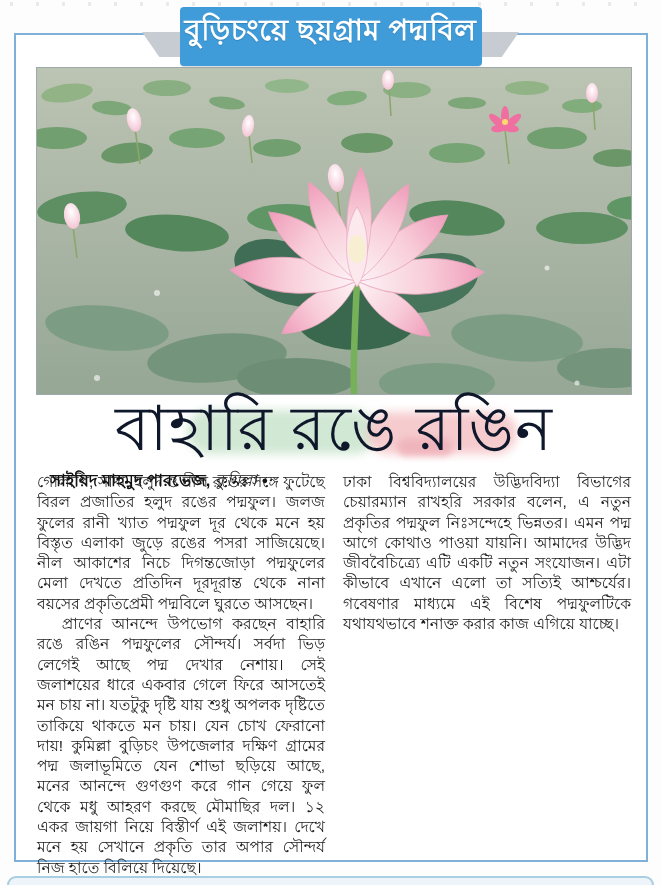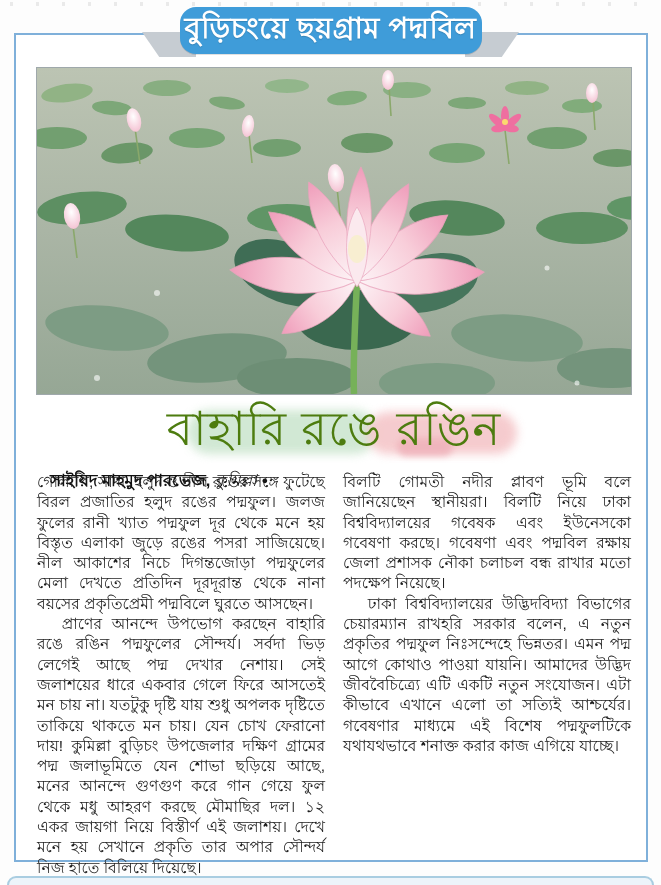--- a/index.html
+++ b/index.html
@@ -21,22 +21,22 @@
     border:2.5px solid #7fb0da; background:#ffffff;
   }
   
   .banner-wing {
     position:absolute; top:32px; width:54px; height:25px; background:#c6ccd2;
   }
   .banner-wing.left  { left:142px; clip-path:polygon(0 0,100% 0,100% 100%,32% 100%); }
   .banner-wing.right { left:465px; clip-path:polygon(0 0,100% 0,68% 100%,0 100%); }
   .banner {
     position:absolute; left:50%; transform:translateX(-50%); top:7px;
-    width:302px; height:47px; background:#3f9cd9; border-radius:16px;
-    display:flex; align-items:flex-end; justify-content:center;
+    width:302px; height:59px; background:#3f9cd9; border-radius:4px;
+    display:flex; align-items:flex-start; justify-content:center;
     box-shadow:0 1px 0 rgba(0,0,0,.12);
   }
   .banner span {
     color:#ffffff; font-size:29px; font-weight:bold; letter-spacing:.5px;
     text-shadow:0 1px 1px rgba(0,0,0,.15); white-space:nowrap;
   }
   
   .photo {
     position:absolute; left:37px; top:68px; width:594px; height:326px;
     outline:1px solid #9fa8ab; overflow:hidden;
@@ -45,21 +45,21 @@
   
   .headline-wrap {
     position:absolute; left:37px; top:398px; width:594px; height:68px;
     display:flex; align-items:center; justify-content:center;
   }
   .wm { position:absolute; border-radius:26px; filter:blur(5px); }
   .wm.green { left:150px; top:12px; width:190px; height:44px; background:#cfe7d2; opacity:.95; }
   .wm.pink  { left:330px; top:14px; width:150px; height:42px; background:#f5c6c9; opacity:.9; }
   .wm.pinkdot { left:360px; top:40px; width:56px; height:18px; background:#efb3bb; border-radius:10px; opacity:.9; filter:blur(3px); }
   .headline {
-    position:relative; color:#4d7c0f; font-size:47px; font-weight:500;
+    position:relative; color:#0f172a; font-size:62px; font-weight:500;
     letter-spacing:1px; white-space:nowrap;
   }
   
   .byline { position:absolute; left:37px; top:468px; width:594px; font-size:16.5px; color:#111; }
   .byline .author { font-weight:bold;margin-left:13px; }
   .byline .loc { font-style:italic; }
   .byline .dot { font-size:11px; vertical-align:2px; }
   .body-cols {
     position:absolute; left:37px; top:472px; width:594px; height:366px;
     display:flex; gap:18px;
@@ -222,20 +222,19 @@
   </div>
 
   <div class="body-cols">
     <div class="col">
 
     <p>গোলাপি, সাদা, হলুদ ও নীল রঙের সঙ্গে ফুটেছে বিরল প্রজাতির হলুদ রঙের পদ্মফুল। জলজ ফুলের রানী খ্যাত পদ্মফুল দূর থেকে মনে হয় বিস্তৃত এলাকা জুড়ে রঙের পসরা সাজিয়েছে। নীল আকাশের নিচে দিগন্তজোড়া পদ্মফুলের মেলা দেখতে প্রতিদিন দূরদূরান্ত থেকে নানা বয়সের প্রকৃতিপ্রেমী পদ্মবিলে ঘুরতে আসছেন।</p>
         <p>প্রাণের আনন্দে উপভোগ করছেন বাহারি রঙে রঙিন পদ্মফুলের সৌন্দর্য। সর্বদা ভিড় লেগেই আছে পদ্ম দেখার নেশায়। সেই জলাশয়ের ধারে একবার গেলে ফিরে আসতেই মন চায় না। যতটুকু দৃষ্টি যায় শুধু অপলক দৃষ্টিতে তাকিয়ে থাকতে মন চায়। যেন চোখ ফেরানো দায়! কুমিল্লা বুড়িচং উপজেলার দক্ষিণ গ্রামের পদ্ম জলাভূমিতে যেন শোভা ছড়িয়ে আছে, মনের আনন্দে গুণগুণ করে গান গেয়ে ফুল থেকে মধু আহরণ করছে মৌমাছির দল। ১২ একর জায়গা নিয়ে বিস্তীর্ণ এই জলাশয়। দেখে মনে হয় সেখানে প্রকৃতি তার অপার সৌন্দর্য নিজ হাতে বিলিয়ে দিয়েছে।</p>
       </div>
     <div class="col">
 
-        <p>বিলটি গোমতী নদীর প্লাবণ ভূমি বলে জানিয়েছেন স্থানীয়রা। বিলটি নিয়ে ঢাকা বিশ্ববিদ্যালয়ের গবেষক এবং ইউনেসকো গবেষণা করছে। গবেষণা এবং পদ্মবিল রক্ষায় জেলা প্রশাসক নৌকা চলাচল বন্ধ রাখার মতো পদক্ষেপ নিয়েছে।</p>
         <p>ঢাকা বিশ্ববিদ্যালয়ের উদ্ভিদবিদ্যা বিভাগের চেয়ারম্যান রাখহরি সরকার বলেন, এ নতুন প্রকৃতির পদ্মফুল নিঃসন্দেহে ভিন্নতর। এমন পদ্ম আগে কোথাও পাওয়া যায়নি। আমাদের উদ্ভিদ জীববৈচিত্র্যে এটি একটি নতুন সংযোজন। এটা কীভাবে এখানে এলো তা সত্যিই আশ্চর্যের। গবেষণার মাধ্যমে এই বিশেষ পদ্মফুলটিকে যথাযথভাবে শনাক্ত করার কাজ এগিয়ে যাচ্ছে।</p>
       </div>
   </div>
 
   <div class="bottom-bar"></div>
 
 </div>
 
 </body></html>

